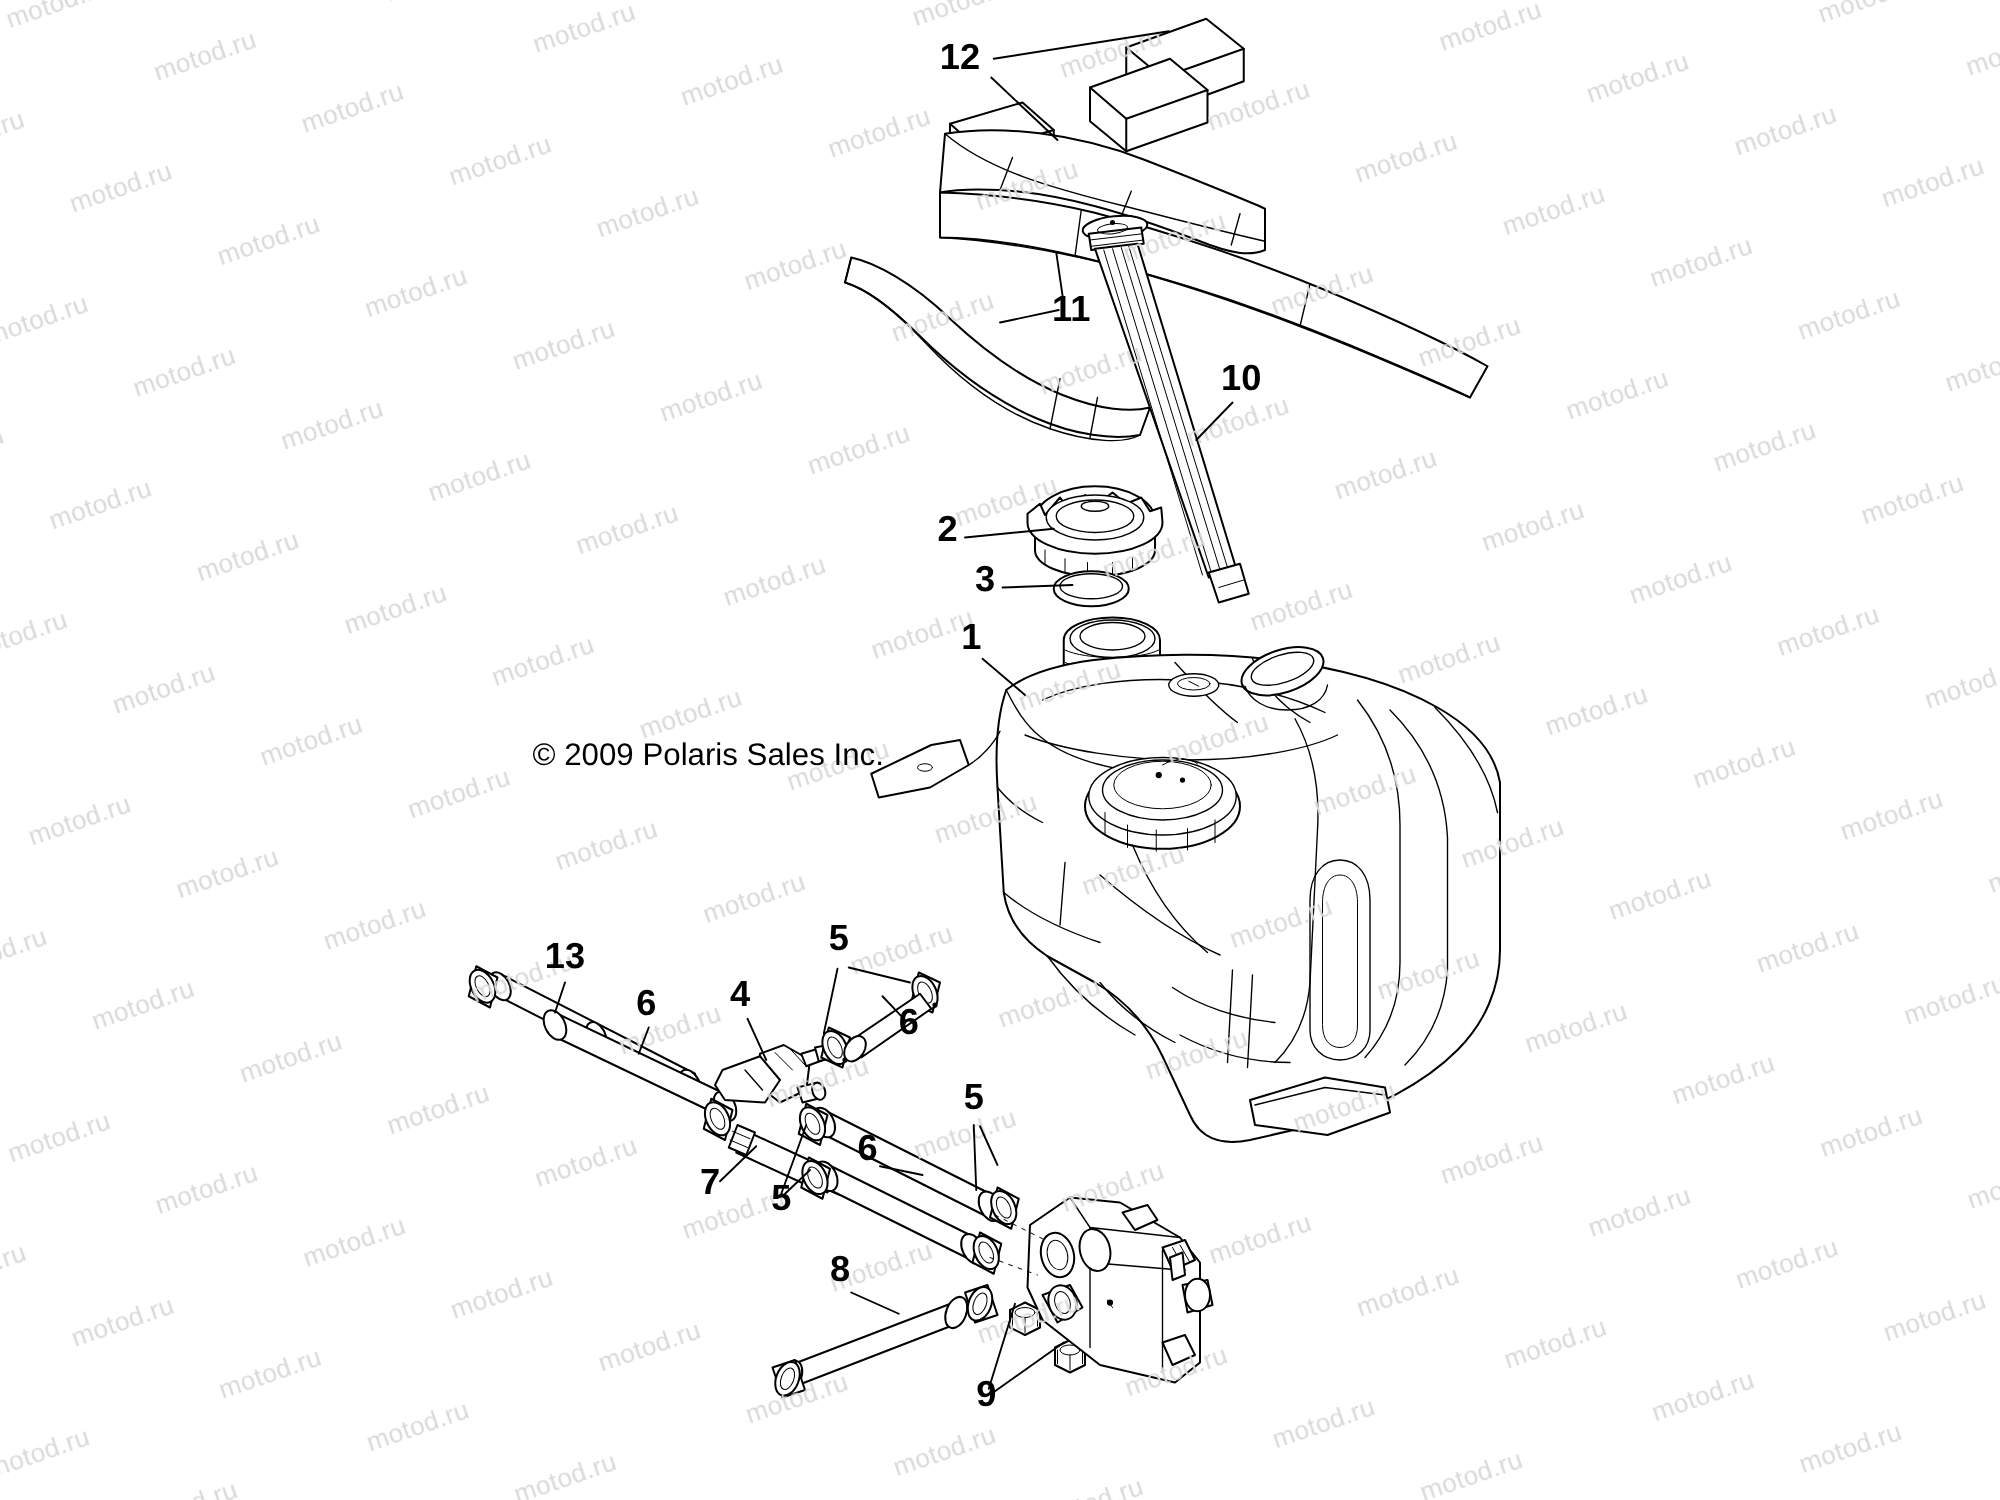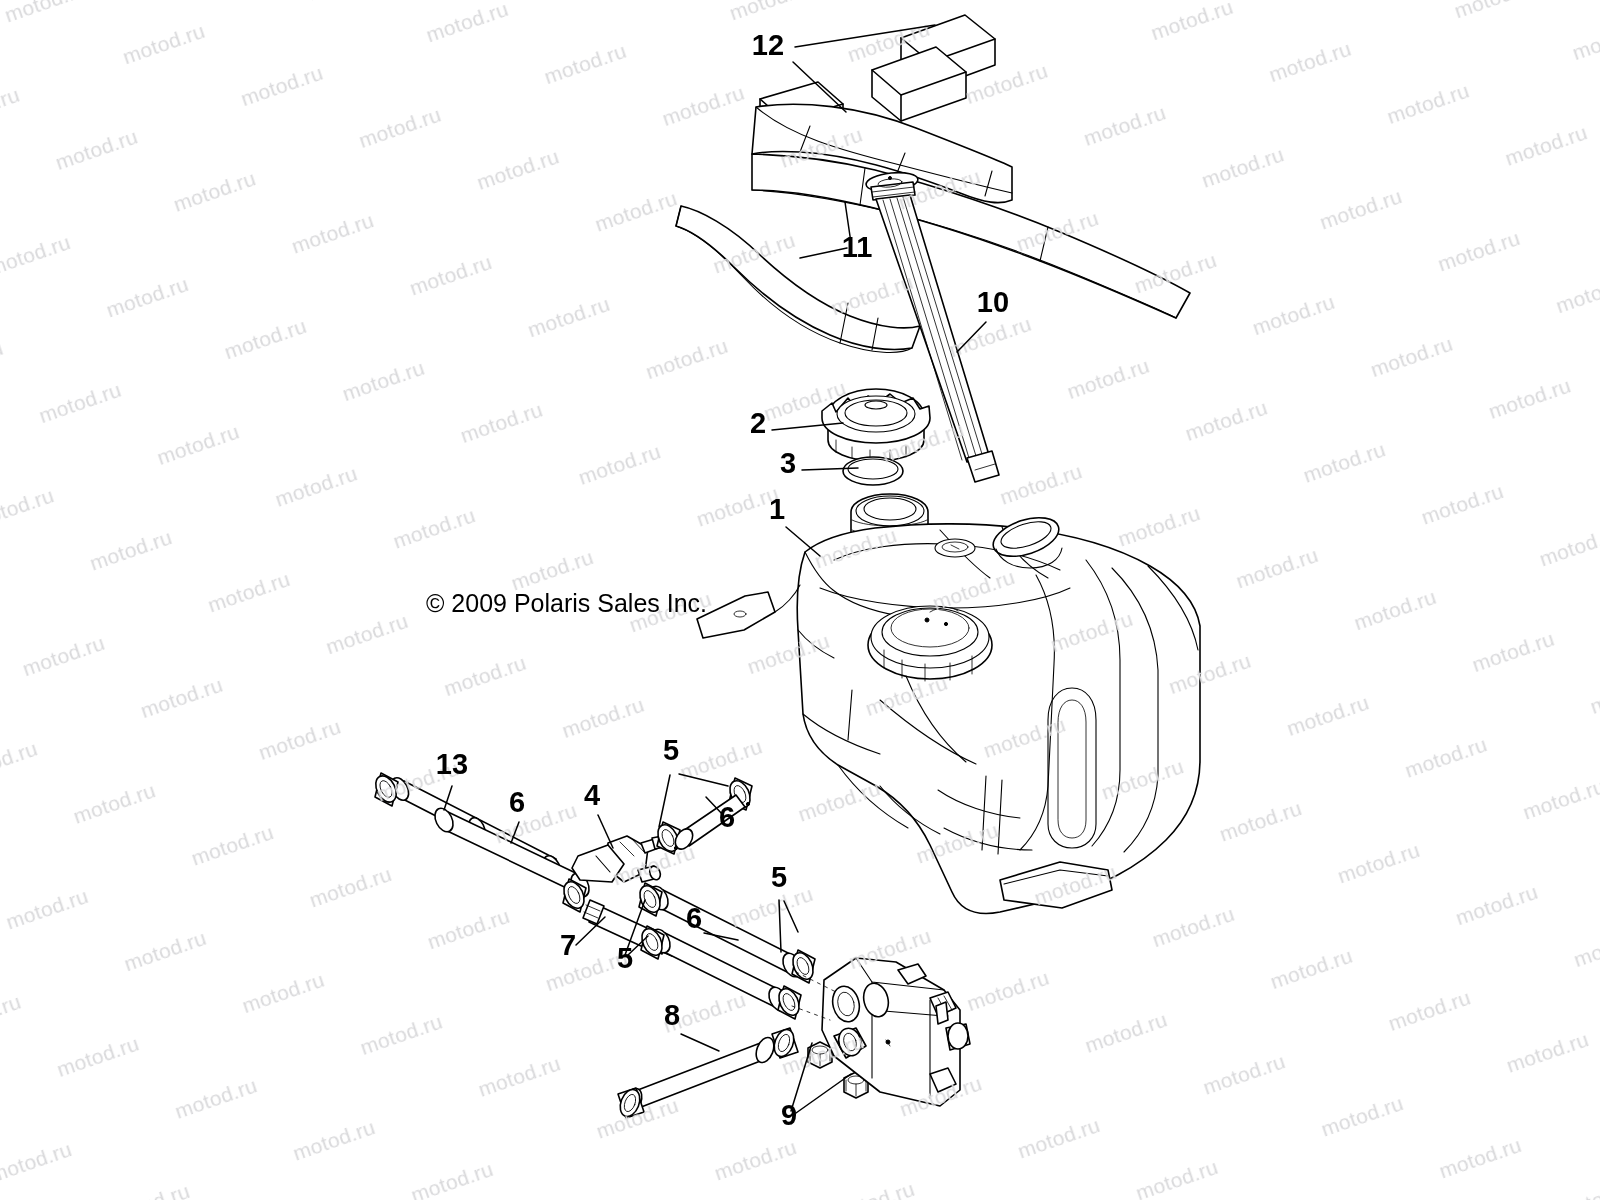--- a/index.html
+++ b/index.html
@@ -9,20 +9,21 @@
   }
   body {
     font-family: "Liberation Sans", sans-serif;
   }
   #page {
     position: relative;
     width: 1600px;
     height: 1200px;
     background: #ffffff;
     overflow: hidden;
+    border-radius: 29px;
   }
   #watermark-layer {
     position: absolute;
     left: 0; top: 0;
     width: 1600px;
     height: 1200px;
     pointer-events: none;
     z-index: 5;
   }
   #diagram-layer {

